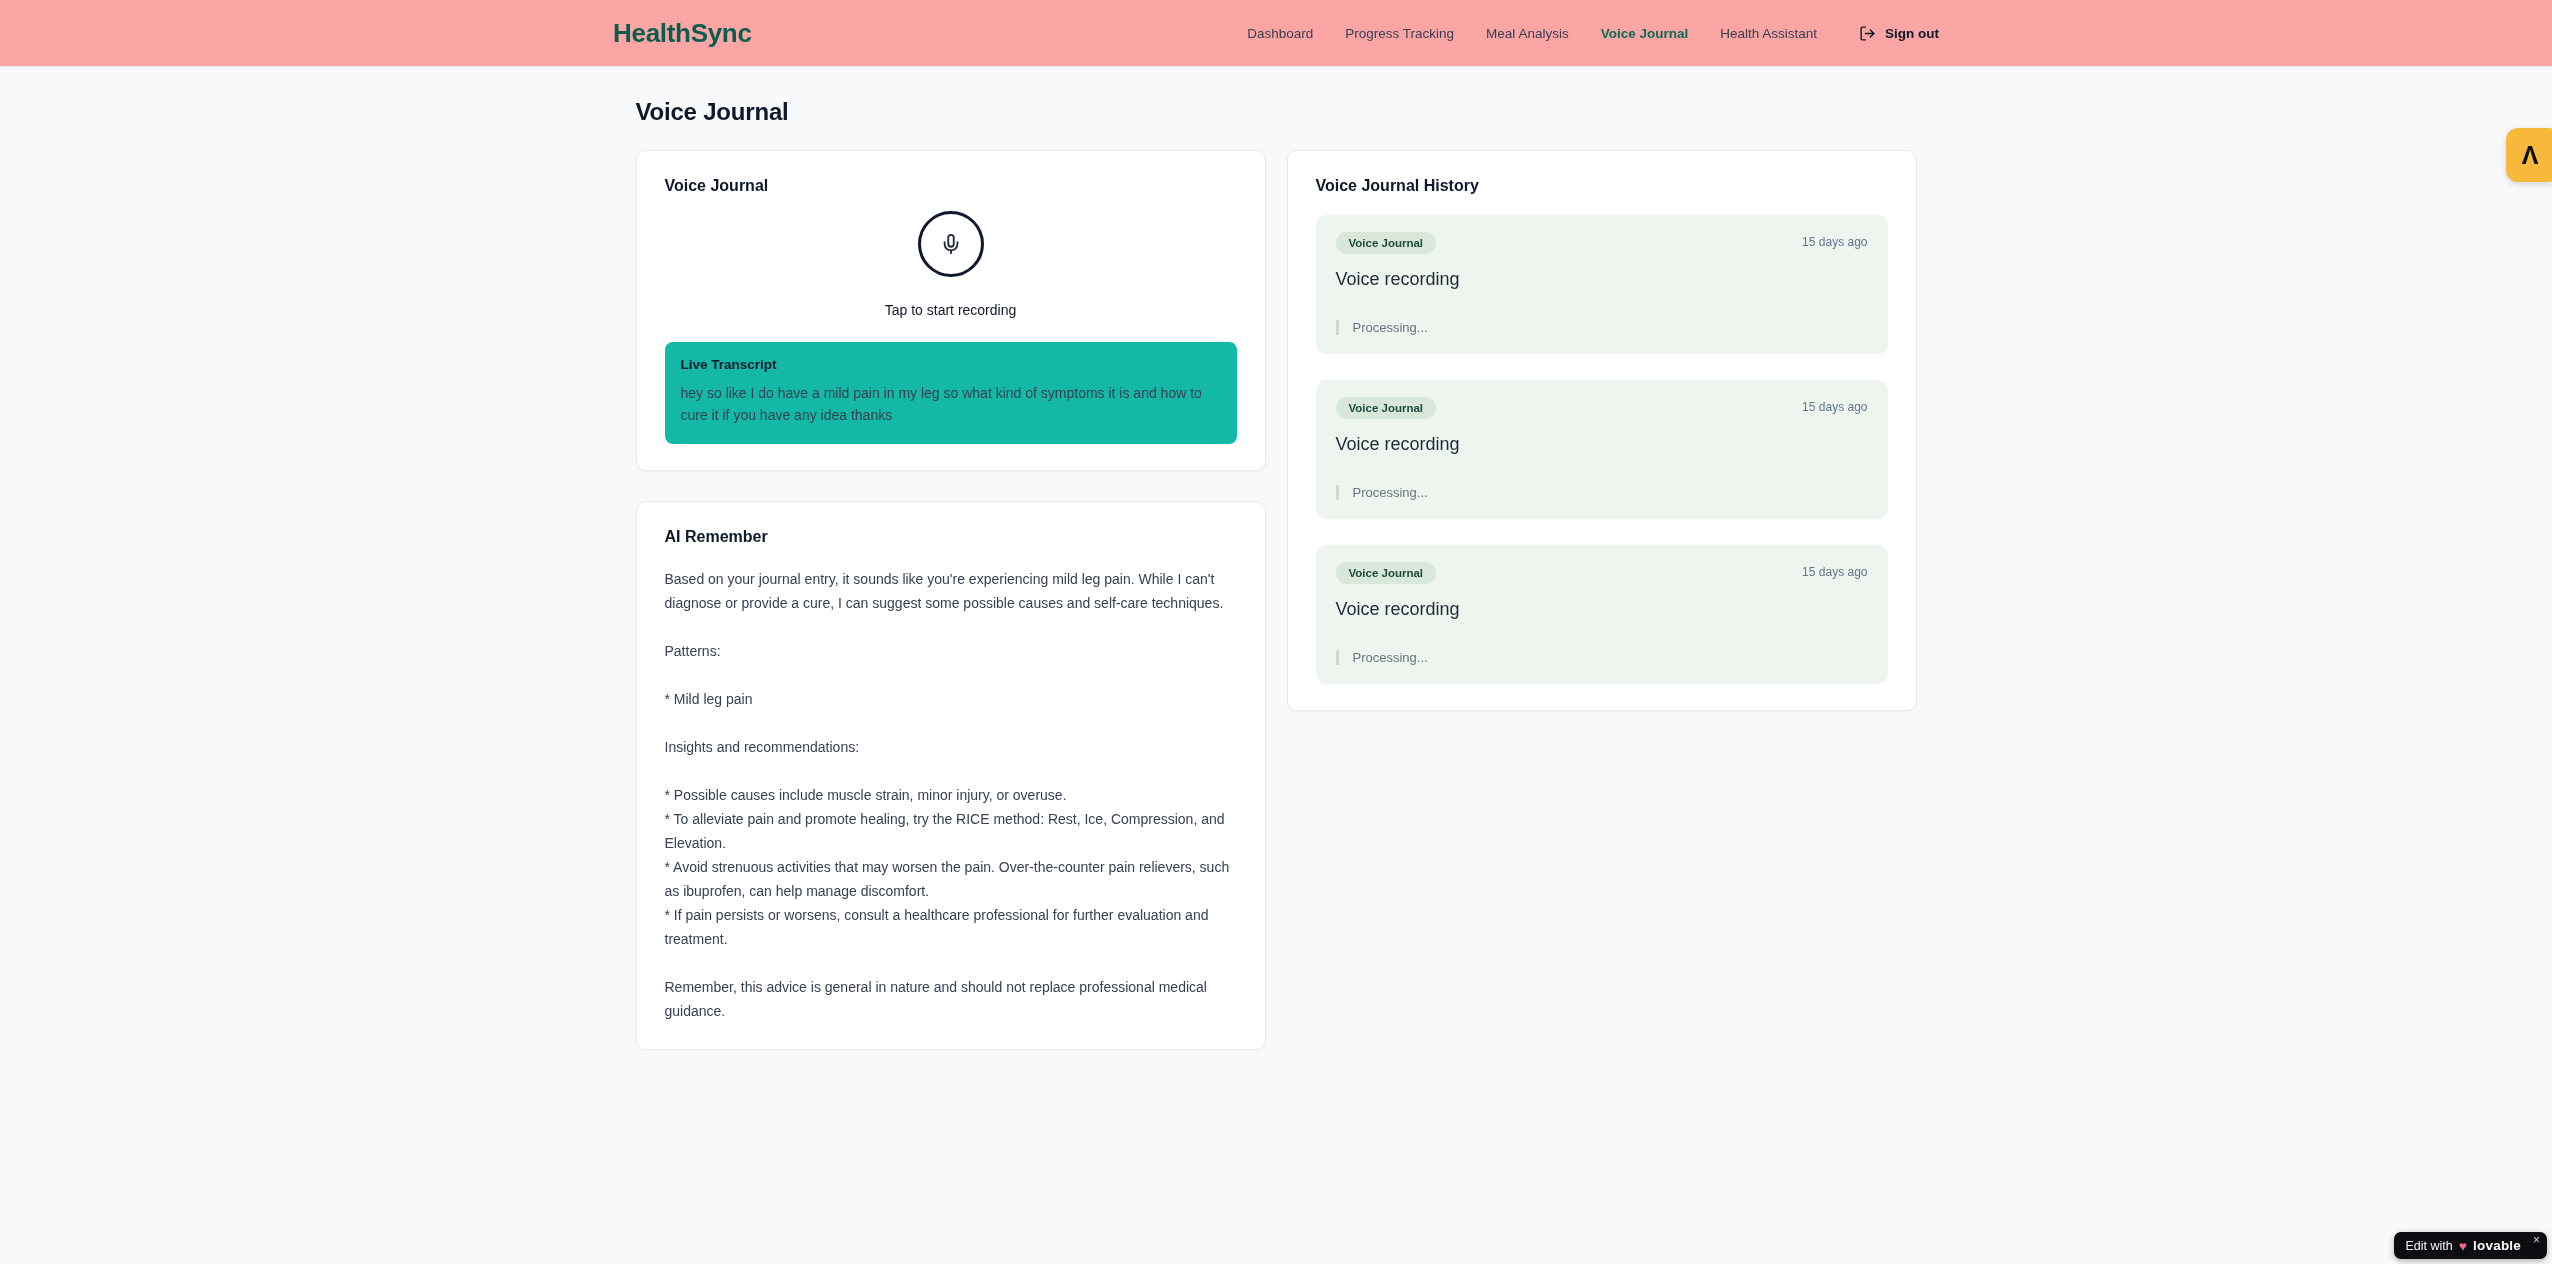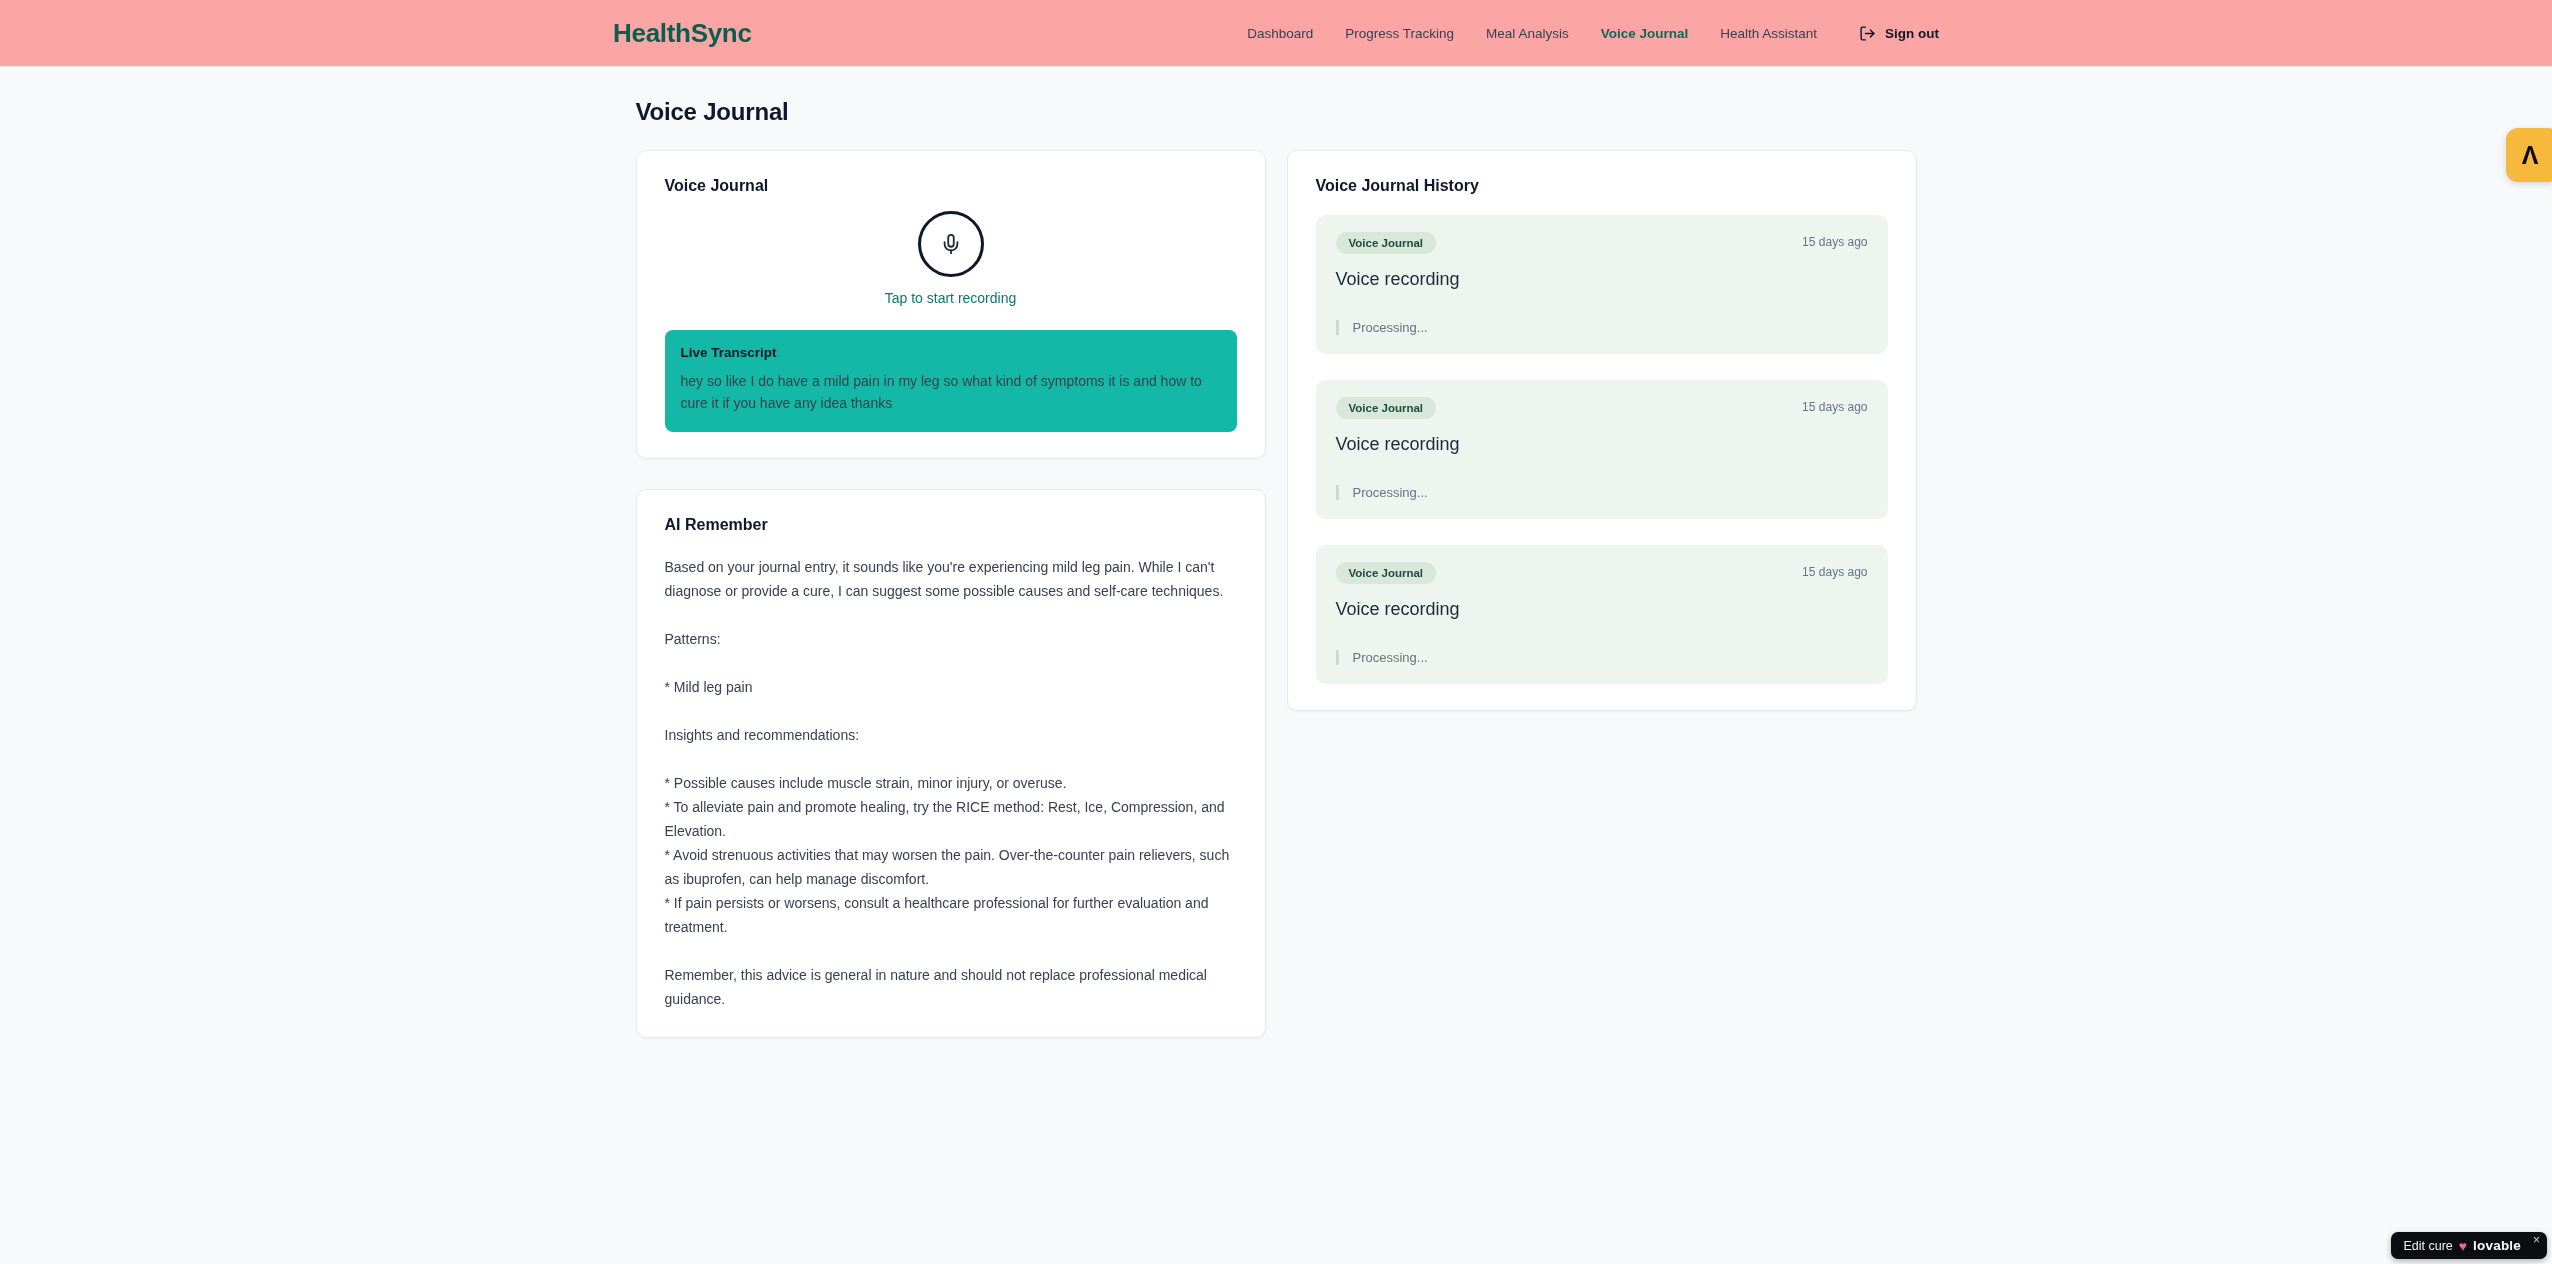--- a/index.html
+++ b/index.html
@@ -39,21 +39,21 @@
 
   
   .mic-wrap { display:flex; flex-direction:column; align-items:center; margin-top:16px; }
   .mic-button {
     width:66px; height:66px; border-radius:50%;
     border:3px solid #0f172a; background:#ffffff;
     display:flex; align-items:center; justify-content:center;
     cursor:pointer;
   }
   .mic-button svg { width:22px; height:22px; stroke:#1f2937; }
-  .tap-hint { margin-top:13px; font-size:14px; color:#0f766e; }
+  .tap-hint { margin-top:25px; font-size:14px; color:#0f172a; }
   .transcript-box { margin-top:24px; background:#14b8a6; border-radius:8px; padding:15px 16px 17px; }
   .transcript-label { font-size:13.5px; font-weight:700; color:#111827; }
   .transcript-text { margin-top:10px; font-size:14px; line-height:1.6; color:#374151; }
 
   
   .analysis-body { margin-top:21px; font-size:14px; line-height:24px; color:#374151; white-space:pre-line; }
 
   
   .history-card { min-height:500px; }
   .history-list { display:flex; flex-direction:column; gap:26px; margin-top:20px; }
@@ -199,17 +199,17 @@
       </div>
     </section>
   </div>
 </main>
 
 <div class="side-badge">
   <span class="glyph">Λ</span>
 </div>
 
 <div class="lovable-pill">
-  <span class="edit-with">Edit cure</span>
+  <span class="edit-with">Edit with</span>
   <span class="heart">♥</span>
   <span class="brand">lovable</span>
   <span class="lovable-close">×</span>
 </div>
 
 </body></html>

